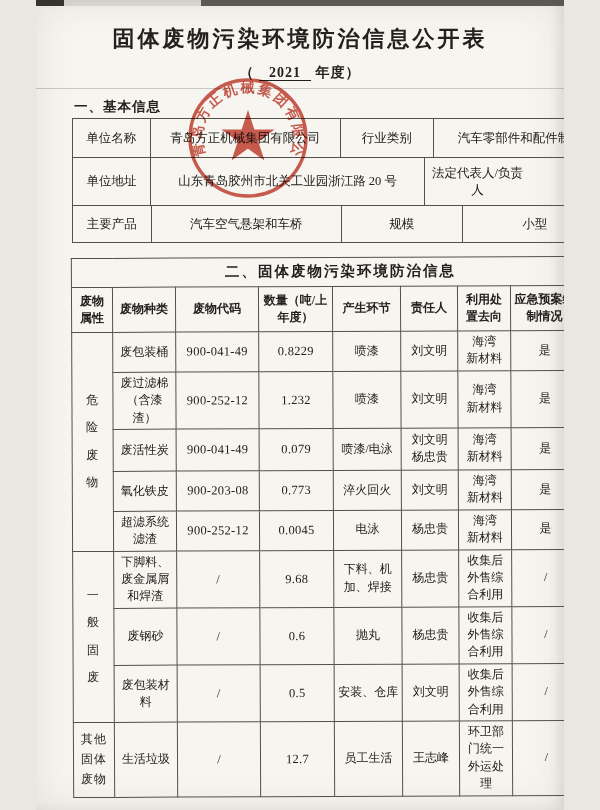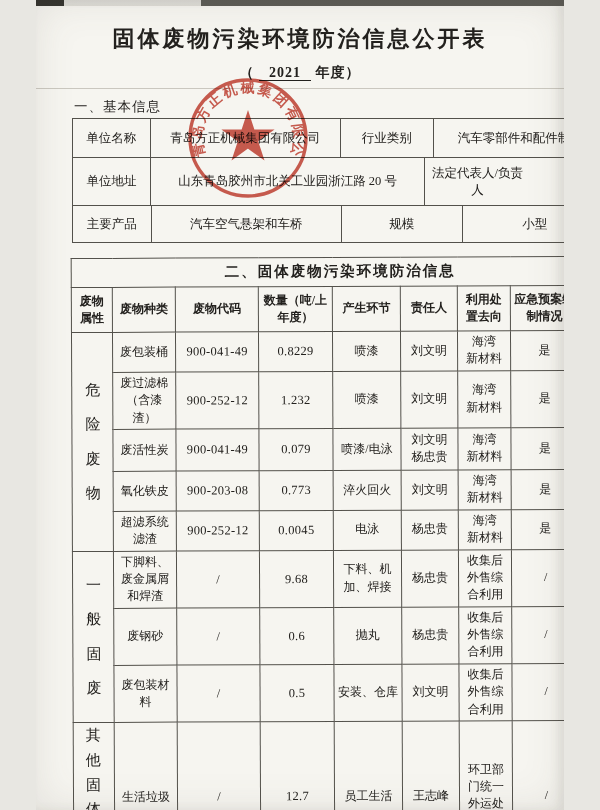--- a/index.html
+++ b/index.html
@@ -16,21 +16,21 @@
     position:absolute; top:0; left:0; width:100%; height:6px;
     background:linear-gradient(90deg,#15140f 0 28px, rgba(60,58,50,.15) 28px 165px, #41403a 165px 100%);
     opacity:.85;
   }
   .fold-line{ position:absolute; top:88px; left:0; width:100%; height:1px; background:rgba(120,115,100,.35);}
   .doc-title{
     margin:24px 0 0; text-align:center; font-size:22px; font-weight:bold; letter-spacing:3px;
   }
   .doc-subtitle{ margin-top:10px; text-align:center; font-size:14px; font-weight:bold; letter-spacing:1px;}
   .doc-subtitle .year{ border-bottom:1.5px solid var(--ink); padding:0 10px; font-family:"Liberation Serif",serif;}
-  .section-heading{ margin:16px 4px 2px 38px; font-size:13.5px; font-weight:normal; letter-spacing:1px;}
+  .section-heading{ margin:16px 4px 2px 38px; font-size:13.5px; font-weight:bold; letter-spacing:1px;}
 
   
   .t1{ margin:2px 0 0 36px; width:536px; border:1.2px solid var(--line); box-sizing:border-box;}
   .t1-row{ display:flex; border-bottom:1px solid var(--line);}
   .t1-row:last-child{ border-bottom:none;}
   .t1 .cell{
     box-sizing:border-box; border-right:1px solid var(--line);
     display:flex; align-items:center; justify-content:center; text-align:center;
     font-size:12.5px; padding:2px 4px; line-height:1.35;
   }
@@ -47,21 +47,21 @@
   table.t2{ border-collapse:collapse; table-layout:fixed; width:538px; }
   .t2 th,.t2 td{
     border:1px solid var(--line); text-align:center; vertical-align:middle;
     font-size:12px; padding:2px 3px; line-height:1.45; white-space:pre-line;
     overflow:hidden;
   }
   .t2 .t2-title{ font-size:14.5px; font-weight:bold; letter-spacing:2px; height:24px;}
   .t2 thead th{ font-weight:bold; height:40px;}
   .t2 td.num{ font-size:12.5px; letter-spacing:.3px;}
   .t2 td.gcell{ padding:0;}
-  .gtxt{ display:inline-block; width:28px; line-height:1.65; font-size:15px; letter-spacing:1px;}
+  .gtxt{ display:inline-block; width:28px; line-height:1.65; font-size:12px; letter-spacing:1px;}
   .onecol .gtxt{ width:14px; line-height:2.3;}
 
   
   .stamp{ position:absolute; left:134px; top:64px; mix-blend-mode:multiply; opacity:.82; pointer-events:none;}
 </style>
 </head>
 <body>
 
 <div class="page">
   <div class="scan-top-edge"></div>

